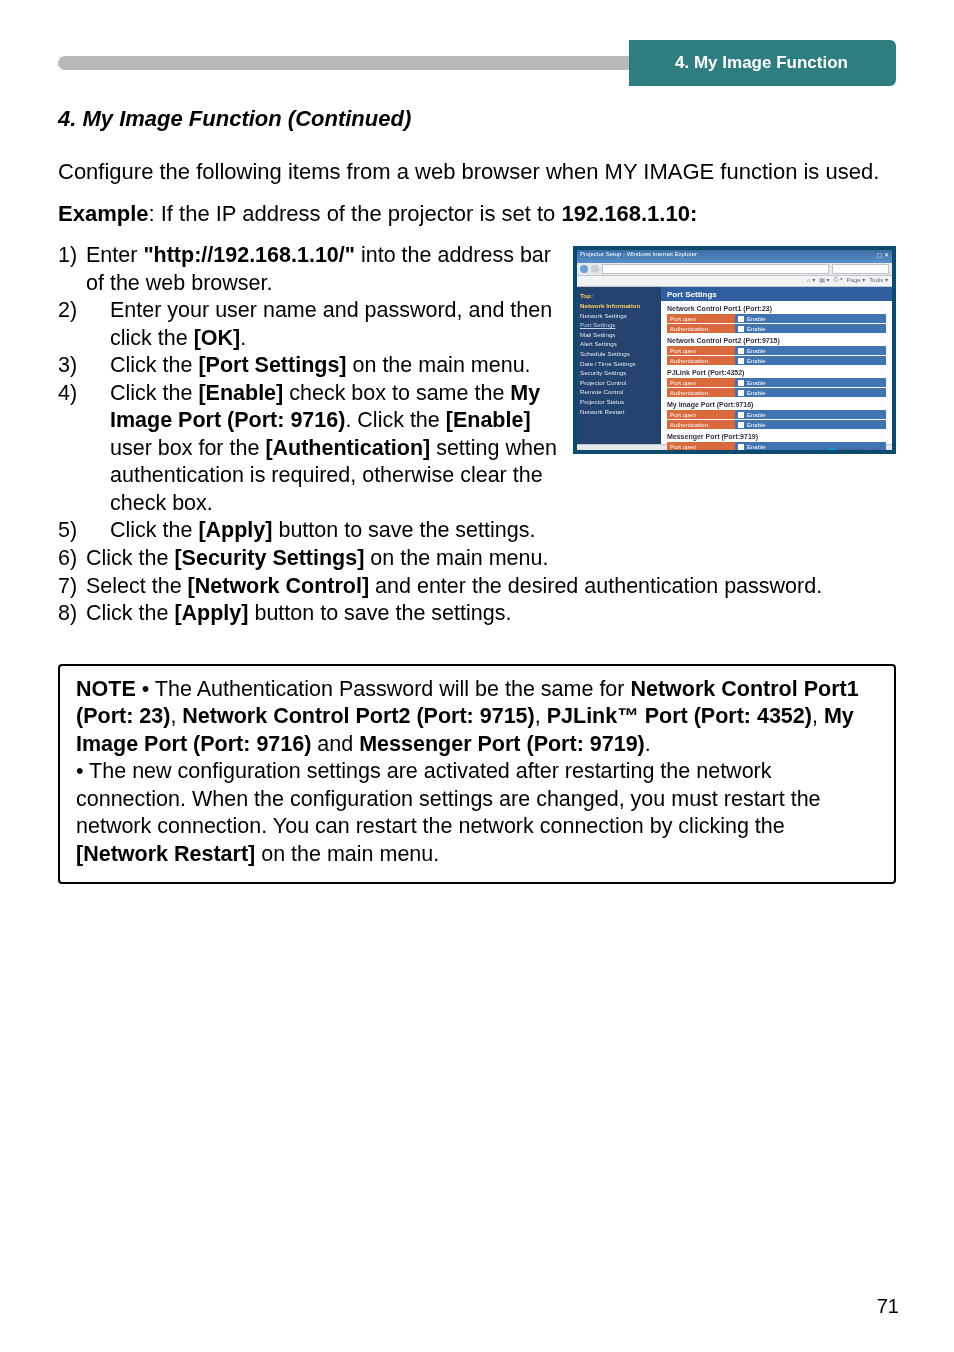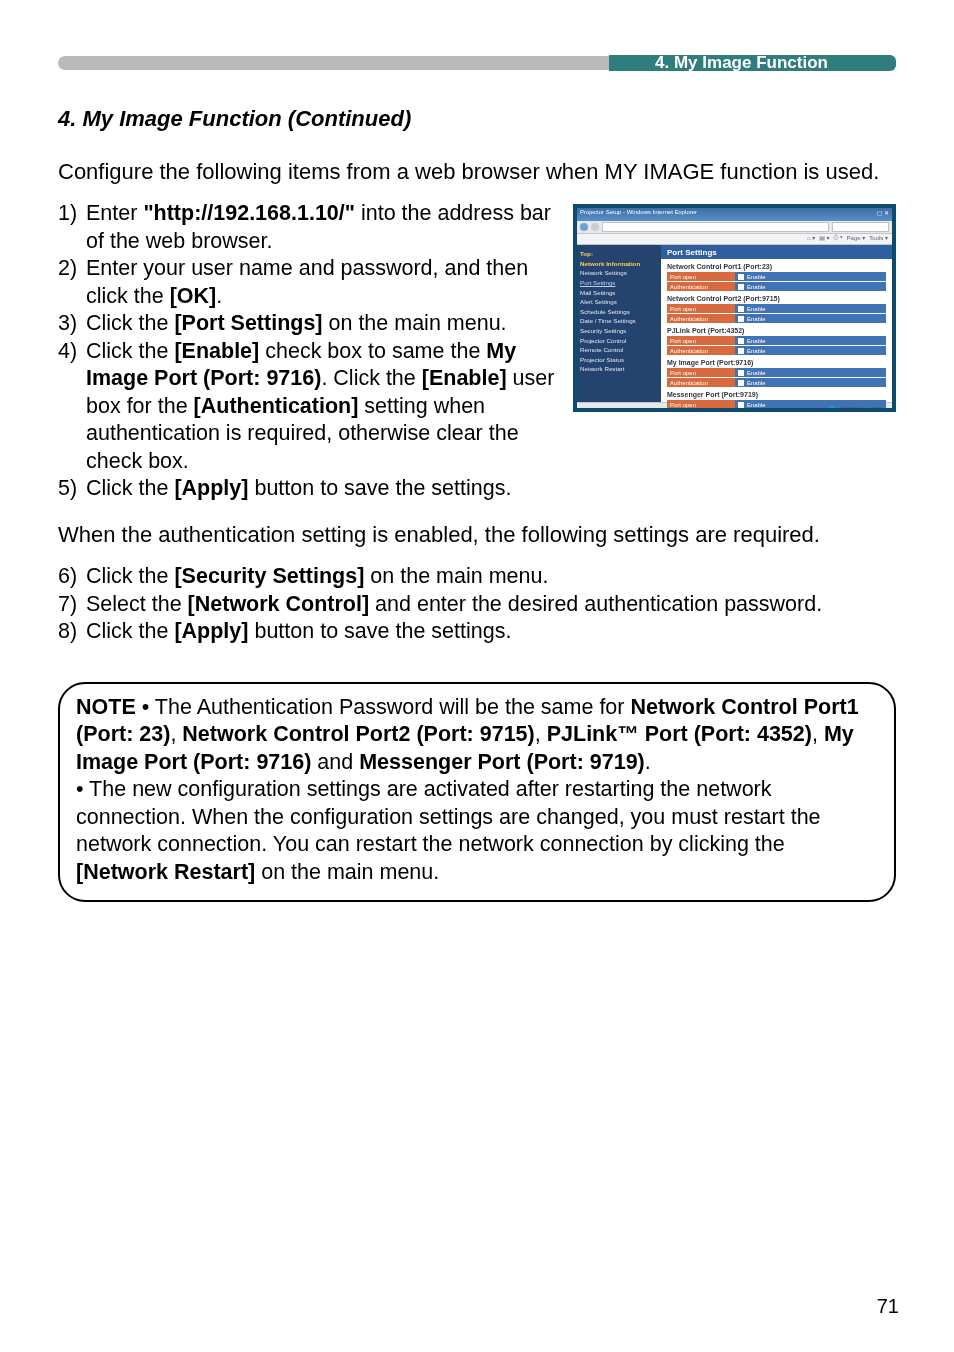--- a/index.html
+++ b/index.html
@@ -22,30 +22,30 @@
     align-items: center;
   }
   .top-bar .grey-seg {
     flex: 1;
     height: 14px;
     background: #b8b9bb;
     border-radius: 8px 0 0 8px;
   }
   .top-bar .teal-seg {
     width: 265px;
-    height: 16px;
+    height: 46px;
     background: #2f7d7e;
     border-radius: 0 6px 6px 0;
     color: #fff;
     font-weight: bold;
     font-size: 17px;
     display: flex;
     align-items: center;
     justify-content: center;
-    padding-right: 22px;
+    padding-right: 2px;
   }
   h3.section {
     font-style: italic;
     font-weight: bold;
     font-size: 22px;
     margin: 28px 0 26px 0;
   }
   p.body, .body {
     font-size: 22px;
     line-height: 1.28;
@@ -56,21 +56,21 @@
     display: flex;
     font-size: 21.5px;
     line-height: 1.28;
     margin: 0;
   }
   .list-row .num {
     width: 28px;
     flex: 0 0 28px;
   }
   .list-row .txt { flex: 1; }
-  .list-row.narrow .txt { max-width: 470px; }
+  .list-row.narrow .txt { max-width: 470px; margin-left: 24px; }
   b { font-weight: bold; }
 
   .float-shot {
     float: right;
     width: 315px;
     height: 200px;
     margin: 4px 0 8px 10px;
     border: 4px solid #0c4a6e;
     background: #eef0f2;
     font-size: 7px;
@@ -156,21 +156,21 @@
   .shot-status {
     height:10px;
     background:#e6e8ea;
     border-top:1px solid #c3c6c9;
     font-size:6px; color:#556; display:flex;
     justify-content:flex-end; align-items:center; padding:0 4px; gap:6px;
   }
 
   .note-box {
     border: 2px solid #000;
-    border-radius: 27px;
+    border-radius: 4px;
     padding: 10px 16px 14px 16px;
     margin-top: 36px;
     font-size: 21.5px;
     line-height: 1.28;
   }
   .note-label {
     font-weight: bold;
   }
   .page-number {
     position: absolute;
@@ -187,20 +187,23 @@
 
   <div class="top-bar">
     <div class="grey-seg"></div>
     <div class="teal-seg">4. My Image Function</div>
   </div>
 
   <h3 class="section">4. My Image Function (Continued)</h3>
 
   <p class="body">Configure the following items from a web browser when MY IMAGE function is used.</p>
 
+  <p class="body tight">
+    <b>Example</b><span>: If the IP address of the projector is set to </span><b>192.168.1.10:</b>
+  </p>
 
   <div class="float-shot">
     <div class="shot-titlebar">
       <span>Projector Setup - Windows Internet Explorer</span>
       <span>▢ ✕</span>
     </div>
     <div class="shot-toolbar">
       <span style="width:8px;height:8px;border-radius:50%;background:#6fa0d6;display:inline-block"></span>
       <span style="width:8px;height:8px;border-radius:50%;background:#c9ced4;display:inline-block"></span>
       <div class="addr"></div>
@@ -332,21 +335,20 @@
       <span>Click the </span><b>[Enable]</b><span> check box to same the </span><b>My Image Port (Port: 9716)</b><span>. Click the </span><b>[Enable]</b><span> user box for the </span><b>[Authentication]</b><span> setting when authentication is required, otherwise clear the check box.</span>
     </div>
   </div>
   <div class="list-row narrow">
     <div class="num">5)</div>
     <div class="txt"><span>Click the </span><b>[Apply]</b><span> button to save the settings.</span></div>
   </div>
 
   <div class="clear"></div>
 
-  <p class="body" style="margin-top:18px">When the authentication setting is enabled, the following settings are required.</p>
 
   <div class="list-row">
     <div class="num">6)</div>
     <div class="txt"><span>Click the </span><b>[Security Settings]</b><span> on the main menu.</span></div>
   </div>
   <div class="list-row">
     <div class="num">7)</div>
     <div class="txt"><span>Select the </span><b>[Network Control]</b><span> and enter the desired authentication password.</span></div>
   </div>
   <div class="list-row">

